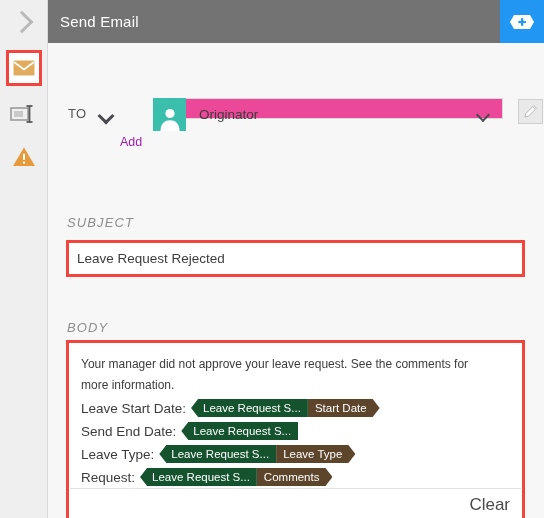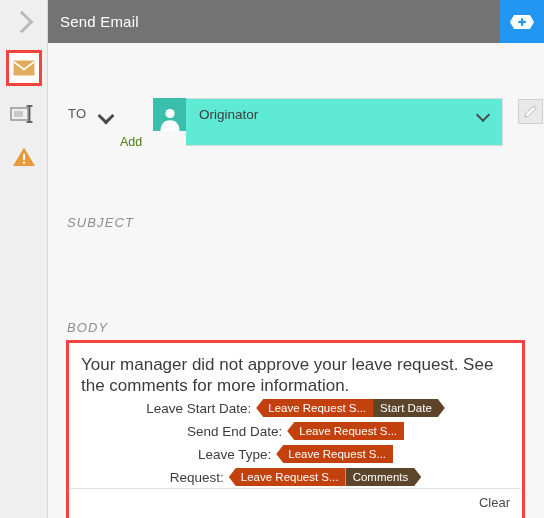--- a/index.html
+++ b/index.html
@@ -129,42 +129,42 @@
   .avatar {
     position: absolute; left: 0; top: 0;
     width: 33px; height: 33px;
     background: #3bbfad;
     display: flex; align-items: flex-end; justify-content: center;
     overflow: hidden;
   }
   .recip-field {
     position: absolute;
     left: 33px; top: 0;
-    width: 317px; height: 48px;
-    background: #5eead4;
+    width: 317px; height: 21px;
+    background: #ec4899;
     border: 1px solid #d9d9d9;
     border-left: none;
     box-sizing: border-box;
   }
   .recip-text {
     position: absolute; left: 13px; top: 0;
     line-height: 31px; font-size: 13.5px; color: #3c3c3c;
   }
   .recip-caret {
     position: absolute; right: 14px; top: 11px;
     width: 8px; height: 8px;
     border-bottom: 2.5px solid #4a4a52;
     border-right: 2.5px solid #4a4a52;
     transform: rotate(45deg);
   }
   .add-link {
     position: absolute;
     left: 52px; top: 37px;
     font-size: 12.5px;
-    color: #4d7c0f;
+    color: #a21caf;
   }
   .edit-btn {
     position: absolute;
     left: 450px; top: 1px;
     width: 25px; height: 25px;
     background: #e9e9e9;
     border: 1px solid #cfcfcf;
     box-sizing: border-box;
     display: flex; align-items: center; justify-content: center;
   }
@@ -204,32 +204,31 @@
     background: #ffffff;
     border: 3px solid #f4443e;
     box-sizing: border-box;
   }
   .body-inner {
     position: absolute;
     left: 0; top: 0; right: 0;
     padding: 11px 12px 0 12px;
   }
   .body-para {
-    font-size: 17px;
+    font-size: 12px;
     color: #3c3c3c;
     line-height: 21px;
     margin: 0 0 1px 0;
     max-width: 415px;
   }
   .token-row {
     display: flex;
     align-items: center;
     height: 22px;
     margin-bottom: 1px;
-    justify-content: center;
   }
   .token-label {
     font-size: 13.5px;
     color: #3c3c3c;
     white-space: nowrap;
   }
   .chip {
     display: inline-flex;
     align-items: stretch;
     height: 18px;
@@ -240,41 +239,41 @@
     display: flex;
     align-items: center;
     justify-content: center;
     height: 18px;
     font-size: 11.5px;
     color: #ffffff;
     white-space: nowrap;
     box-sizing: border-box;
   }
   .chip-left {
-    background: #c2410c;
+    background: #14532d;
     padding: 0 7px 0 12px;
     clip-path: polygon(7px 0, 100% 0, 100% 100%, 7px 100%, 0 50%);
   }
   .chip-right {
     background: #5d452c;
     padding: 0 13px 0 7px;
     clip-path: polygon(0 0, calc(100% - 7px) 0, 100% 50%, calc(100% - 7px) 100%, 0 100%);
   }
   .body-divider {
     position: absolute;
     left: 1px; right: 1px;
     top: 145px;
     height: 1px;
     background: #e2e2e2;
   }
   .clear-link {
     position: absolute;
     right: 12px;
     top: 152px;
-    font-size: 13px;
+    font-size: 17px;
     color: #4a4a4a;
   }
 </style>
 </head>
 <body>
 
 <div class="app">
 
   <div class="rail">
     <div class="rail-toggle">
@@ -343,20 +342,23 @@
 
       <div class="edit-btn">
         <svg width="15" height="15" viewBox="0 0 15 15">
           <path d="M10.8 1.6 L13.4 4.2 L5.2 12.4 L2.0 13.0 L2.6 9.8 Z" fill="#ffffff" stroke="#b6b6b6" stroke-width="1"></path>
           <line x1="10.3" y1="3.3" x2="11.7" y2="4.7" stroke="#b6b6b6" stroke-width="1"></line>
         </svg>
       </div>
     </div>
 
     <div class="section-label lbl-subject">SUBJECT</div>
+    <div class="subject-box">
+      <span class="subject-text" title="Subject">Leave Request Rejected</span>
+    </div>
 
     <div class="section-label lbl-body">BODY</div>
     <div class="body-box">
       <div class="body-inner">
         <p class="body-para">Your manager did not approve your leave request. See the comments for more information.</p>
 
         <div class="token-row">
           <span class="token-label">Leave Start Date:</span>
           <span class="chip">
             <span class="chip-seg chip-left">Leave Request S...</span>
@@ -368,20 +370,21 @@
           <span class="token-label">Send End Date:</span>
           <span class="chip">
             <span class="chip-seg chip-left">Leave Request S...</span>
           </span>
         </div>
 
         <div class="token-row">
           <span class="token-label">Leave Type:</span>
           <span class="chip">
             <span class="chip-seg chip-left">Leave Request S...</span>
+            <span class="chip-seg chip-right">Leave Type</span>
           </span>
         </div>
 
         <div class="token-row">
           <span class="token-label">Request:</span>
           <span class="chip">
             <span class="chip-seg chip-left">Leave Request S...</span>
             <span class="chip-seg chip-right">Comments</span>
           </span>
         </div>

